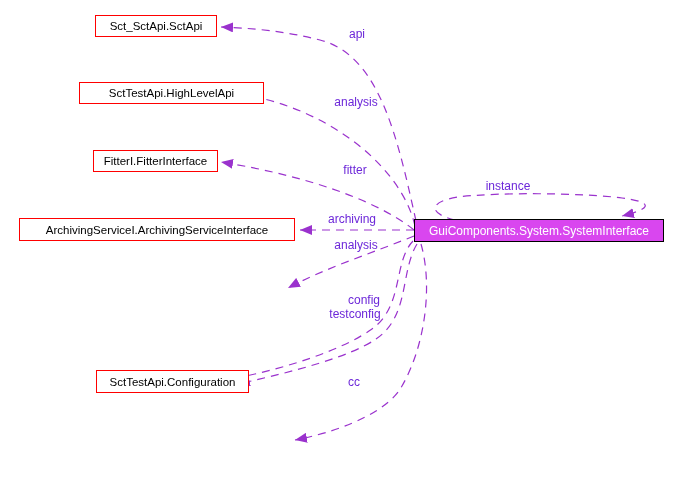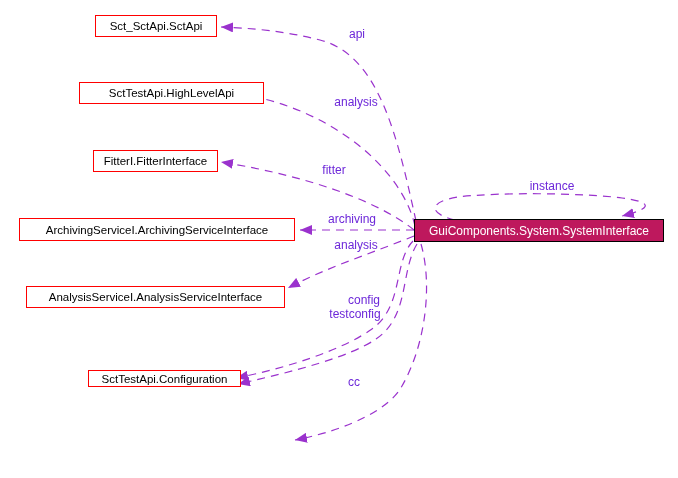--- a/index.html
+++ b/index.html
@@ -10,21 +10,21 @@
   .edges-svg{position:absolute;left:0;top:0;width:678px;height:478px;}
   .edges-svg path.edge{
     fill:none;stroke:#9a32cd;stroke-width:1.2;stroke-dasharray:8 6;
   }
   .node{
     position:absolute;display:flex;align-items:center;justify-content:center;
     background:#ffffff;border:1px solid #ff0000;box-sizing:border-box;
     font-size:11.5px;color:#000000;white-space:nowrap;cursor:pointer;
   }
   .node.focus{
-    background:#be185d;border:1px solid #000000;color:#ffffff;
+    background:#d946ef;border:1px solid #000000;color:#ffffff;
   }
   .edge-label{
     position:absolute;transform:translateX(-50%);font-size:12px;color:#6d28d9;
     white-space:nowrap;line-height:16px;
   }
 </style>
 </head>
 <body>
 
 <div class="canvas">
@@ -55,36 +55,33 @@
   </div>
 
   <div class="node" style="left:93px;top:150px;width:125px;height:22px">
     <span>FitterI.FitterInterface</span>
   </div>
 
   <div class="node" style="left:19px;top:218px;width:276px;height:23px">
     <span>ArchivingServiceI.ArchivingServiceInterface</span>
   </div>
 
-  <div class="node" style="left:26px;top:286px;width:259px;height:22px">
-    <span>AnalysisServiceI.AnalysisServiceInterface</span>
-  </div>
 
-  <div class="node" style="left:88px;top:370px;width:153px;height:17px">
+  <div class="node" style="left:96px;top:370px;width:153px;height:23px">
     <span>SctTestApi.Configuration</span>
   </div>
 
 
   <div class="node focus" style="left:414px;top:219px;width:250px;height:23px;font-size:12px">
     <span>GuiComponents.System.SystemInterface</span>
   </div>
 
   <div class="edge-label" style="left:357px;top:26px">api</div>
   <div class="edge-label" style="left:356px;top:94px">analysis</div>
-  <div class="edge-label" style="left:334px;top:162px">fitter</div>
+  <div class="edge-label" style="left:355px;top:162px">fitter</div>
   <div class="edge-label" style="left:352px;top:211px">archiving</div>
   <div class="edge-label" style="left:356px;top:237px">analysis</div>
   <div class="edge-label" style="left:364px;top:292px">config</div>
   <div class="edge-label" style="left:355px;top:306px">testconfig</div>
   <div class="edge-label" style="left:354px;top:374px">cc</div>
-  <div class="edge-label" style="left:552px;top:178px">instance</div>
+  <div class="edge-label" style="left:508px;top:178px">instance</div>
 
 </div>
 
 </body></html>

